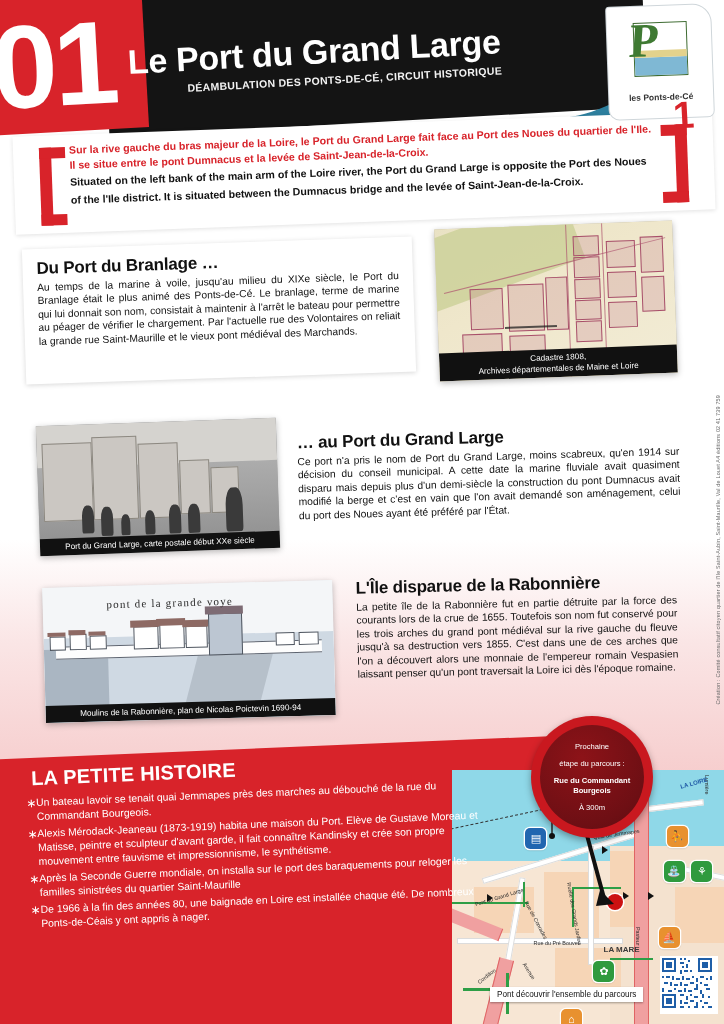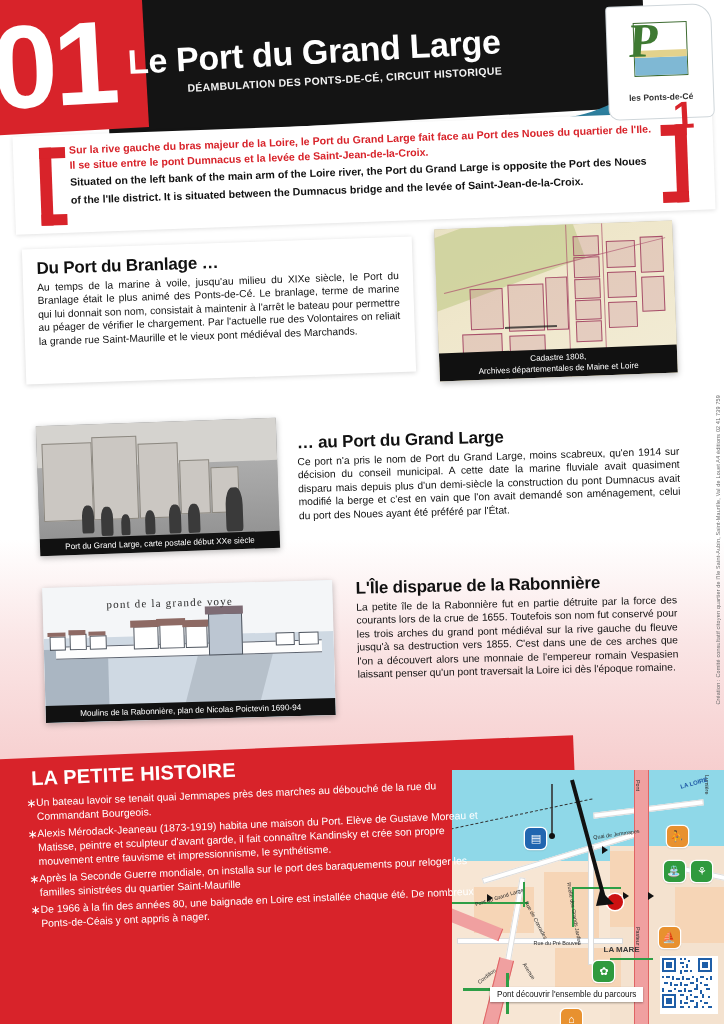--- a/index.html
+++ b/index.html
@@ -496,14 +496,23 @@
           <rect x="9" y="24" width="2" height="1"></rect>
             <rect x="13" y="24" width="1" height="1"></rect>
             <rect x="16" y="24" width="2" height="1"></rect>
           <rect x="20" y="24" width="1" height="1"></rect>
             <rect x="23" y="24" width="2" height="1"></rect>
         </g>
       </svg>
     </div>
   </div>
 
+  <div class="badge">
+    <div class="badge-in">
+      <div class="badge-t1">Prochaine</div>
+      <div class="badge-t1">étape du parcours :</div>
+      <div class="badge-t2">Rue du Commandant</div>
+      <div class="badge-t2">Bourgeois</div>
+      <div class="badge-t3">À 300m</div>
+    </div>
+  </div>
 
 </div>
 
 </body></html>

